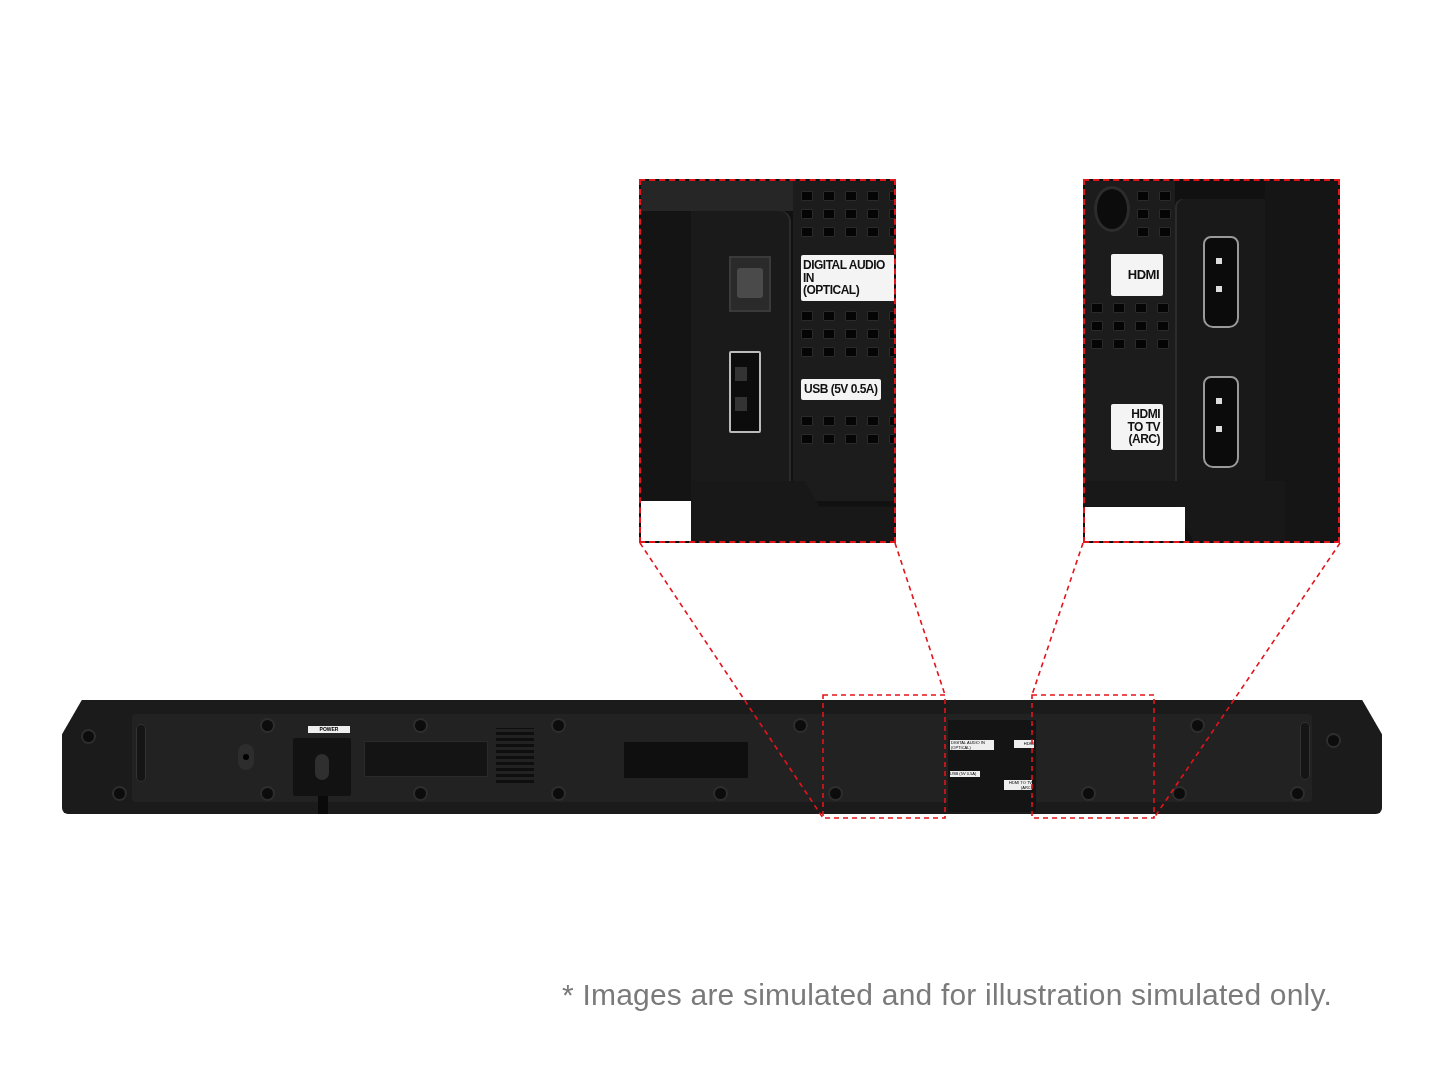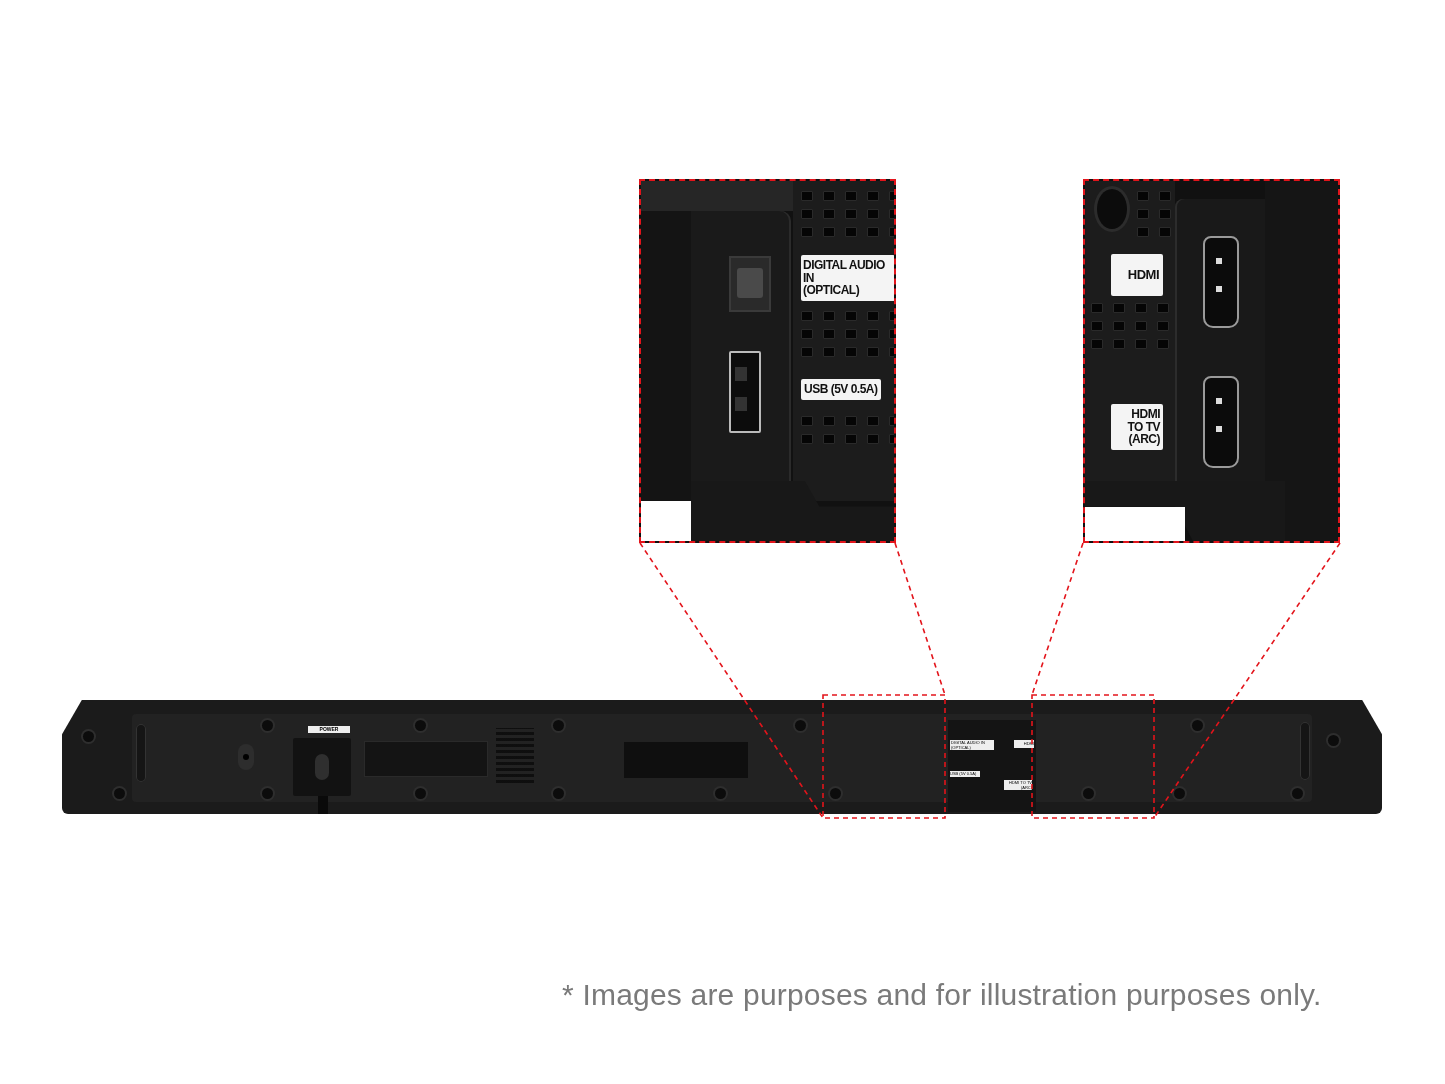--- a/index.html
+++ b/index.html
@@ -207,13 +207,13 @@
   <g fill="none" stroke="#e3141b" stroke-width="1.6" stroke-dasharray="5,4">
     <rect x="823" y="695" width="122" height="123"></rect>
     <rect x="1032" y="695" width="122" height="123"></rect>
     <line x1="640" y1="543" x2="823" y2="818"></line>
     <line x1="895" y1="543" x2="945" y2="695"></line>
     <line x1="1083" y1="543" x2="1032" y2="695"></line>
     <line x1="1340" y1="543" x2="1154" y2="818"></line>
   </g>
 </svg>
 
-<div class="footnote">* Images are purposes and for illustration purposes only.</div>
+<div class="footnote">* Images are simulated and for illustration simulated only.</div>
 
 </body></html>

